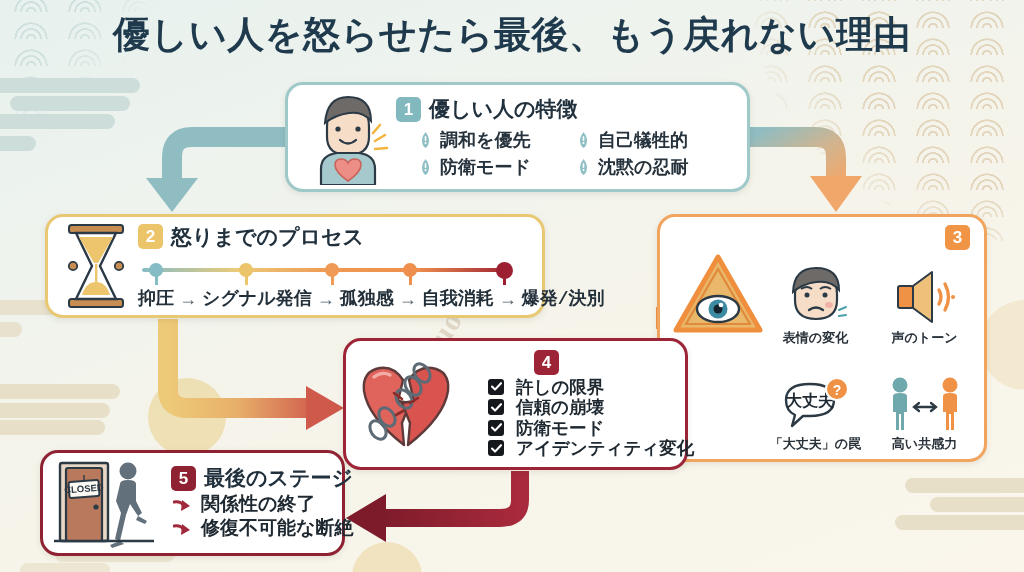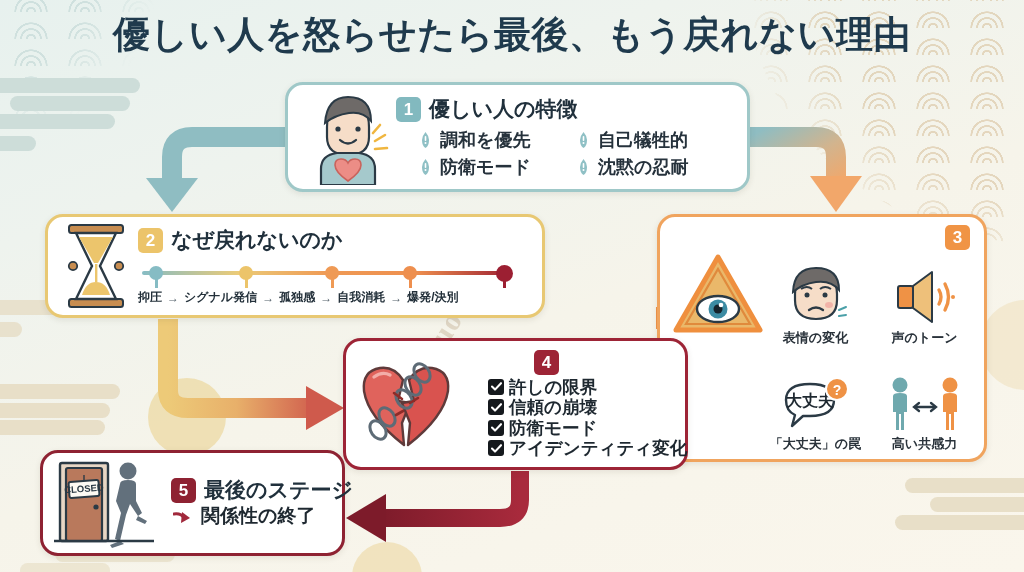--- a/index.html
+++ b/index.html
@@ -93,42 +93,42 @@
   #card2 .illo { width: 80px; }
   #card2 .badge { background: #ecc46a; }
   #card2 .body { padding-left: 2px; }
   .timeline { position: relative; margin: 12px 0 0 4px; width: 370px; height: 14px; }
   .tl-line {
     position: absolute; left: 0; right: 0; top: 5px; height: 4px; border-radius: 2px;
     background: linear-gradient(90deg, #86bcc4 0%, #ebcb78 26%, #ef9a55 50%, #ee8f4e 74%, #9c1f32 100%);
   }
   .tl-dot { position: absolute; top: 0; width: 14px; height: 14px; border-radius: 50%; margin-left: -7px; }
   .tl-stem { position: absolute; top: 12px; width: 3px; height: 10px; margin-left: -1.5px; }
-  .steps { display: flex; align-items: center; margin: 9px 0 0 0; font-size: 12px; font-weight: bold; color: #23303a; white-space: nowrap; }
+  .steps { display: flex; align-items: flex-end; margin: 9px 0 0 0; font-size: 18px; font-weight: bold; color: #23303a; white-space: nowrap; }
   .steps .sep { margin: 0 5px; font-weight: normal; color: #55626c; }
-  .step-blur { position: relative; }
+  .step-blur { position: relative; font-family: Liberation Mono, monospace; }
 
   
   #card3 { left: 657px; top: 214px; width: 330px; height: 248px; border-color: #f0a45e; align-items: flex-start; }
   #card3 .card-inner { flex-direction: column; align-items: stretch; padding: 8px 10px 6px 10px; }
   #card3 .badge { background: #f09445; }
   .c3-head { display: flex; align-items: center; gap: 8px; justify-content: flex-end; padding-right: 4px; }
   .c3-main { display: flex; flex: 1 1 auto; }
   .c3-left { flex: 0 0 96px; display: flex; align-items: flex-start; justify-content: center; padding-top: 2px; }
   .sign-grid { flex: 1 1 auto; display: grid; grid-template-columns: 1fr 1fr; grid-template-rows: 1fr 1fr; gap: 10px; }
   .sign { display: flex; flex-direction: column; align-items: center; justify-content: flex-end; }
   .sign-label { font-size: 13px; font-weight: bold; color: #2a333b; margin-top: 1px; white-space: nowrap; }
 
   
   #card4 { left: 343px; top: 338px; width: 345px; height: 132px; border-color: #9d2436; }
   #card4 .card-inner { padding: 5px 10px 5px 6px; }
   #card4 .illo { width: 108px; }
   #card4 .badge { background: #9d2436; }
   .reasons { margin: 2px 0 0 28px; }
-  .reason { display: flex; align-items: center; gap: 5px; font-size: 17.5px; font-weight: bold; color: #1e2830; line-height: 1.17; white-space: nowrap; text-align: center; }
+  .reason { display: flex; align-items: center; gap: 12px; font-size: 17.5px; font-weight: bold; color: #1e2830; line-height: 1.17; white-space: nowrap; text-align: center; }
   .chk {
     flex: 0 0 auto; width: 16px; height: 16px; border-radius: 3px;
     background: #15191d; display: inline-flex; align-items: center; justify-content: center;
   }
 
   
   #card5 { left: 40px; top: 450px; width: 305px; height: 106px; border-color: #8e2232; }
   #card5 .card-inner { padding: 4px 8px 4px 6px; }
   #card5 .illo { width: 110px; }
   #card5 .badge { background: #8e2232; }
@@ -297,21 +297,21 @@
           <path d="M18 15 L52 15 L37 41 L33 41 Z" fill="#ecc56c"></path>
           <path d="M35 60 Q25 60 21 73 L49 73 Q45 60 35 60 Z" fill="#ecc56c"></path>
           <rect x="34" y="42" width="2.4" height="18" fill="#ecc56c"></rect>
           <circle cx="12" cy="44" r="4.2" fill="#c88d50" stroke="#2b3a45" stroke-width="1.8"></circle>
           <circle cx="58" cy="44" r="4.2" fill="#c88d50" stroke="#2b3a45" stroke-width="1.8"></circle>
         </svg>
       </div>
       <div class="body">
         <div class="head">
           <span class="badge">2</span>
-          <span class="htext">なぜ戻れないのか</span>
+          <span class="htext">怒りまでのプロセス</span>
         </div>
         <div class="timeline">
           <div class="tl-line"></div>
           <div class="tl-dot" style="left:14px;  background:#86bcc4;"></div>
           <div class="tl-stem" style="left:14px;  background:#86bcc4;"></div>
           <div class="tl-dot" style="left:104px; background:#ecc46a;"></div>
           <div class="tl-stem" style="left:104px; background:#ecc46a;"></div>
           <div class="tl-dot" style="left:190px; background:#ef9a55;"></div>
           <div class="tl-stem" style="left:190px; background:#ef9a55;"></div>
           <div class="tl-dot" style="left:268px; background:#ee8f4e;"></div>
@@ -499,18 +499,25 @@
           <span class="htext">最後のステージ</span>
         </div>
         <div class="stages">
           <div class="stage-row">
             <svg width="20" height="18" viewBox="0 0 20 18">
                 <path d="M1 5 Q8 4 11 9" fill="none" stroke="#a1293c" stroke-width="3" stroke-linecap="round"></path>
                 <path d="M9 3 L17 9 L8 14 Z" fill="#a1293c"></path>
               </svg>
             <span>関係性の終了</span>
           </div>
+          <div class="stage-row">
+            <svg width="20" height="18" viewBox="0 0 20 18">
+                <path d="M1 5 Q8 4 11 9" fill="none" stroke="#a1293c" stroke-width="3" stroke-linecap="round"></path>
+                <path d="M9 3 L17 9 L8 14 Z" fill="#a1293c"></path>
+              </svg>
+            <span>修復不可能な断絶</span>
+          </div>
         </div>
       </div>
     </div>
   </div>
 
 </div>
 
 </body></html>

